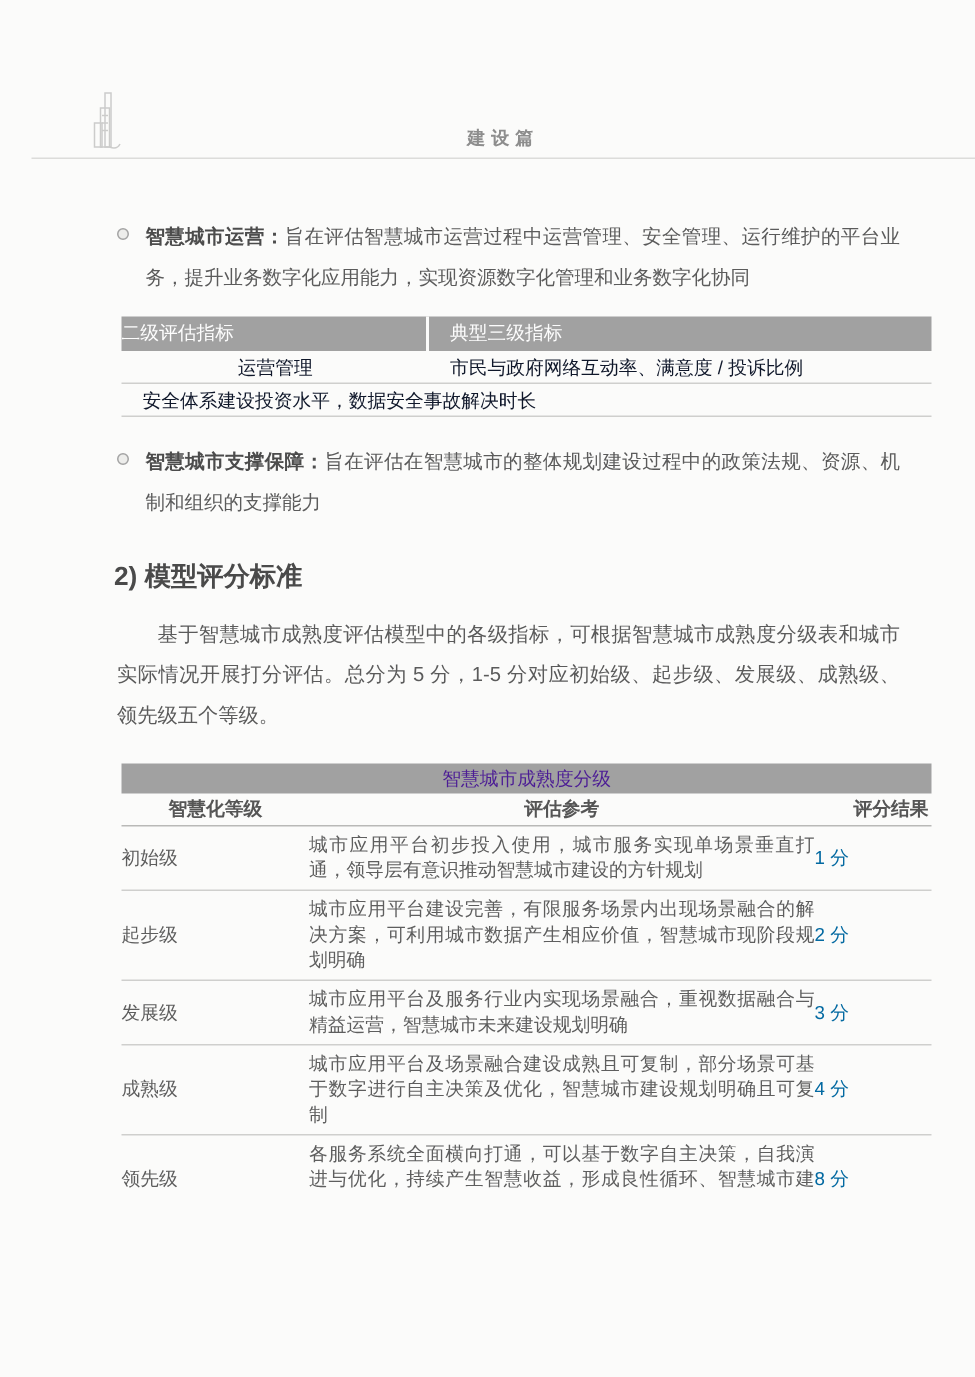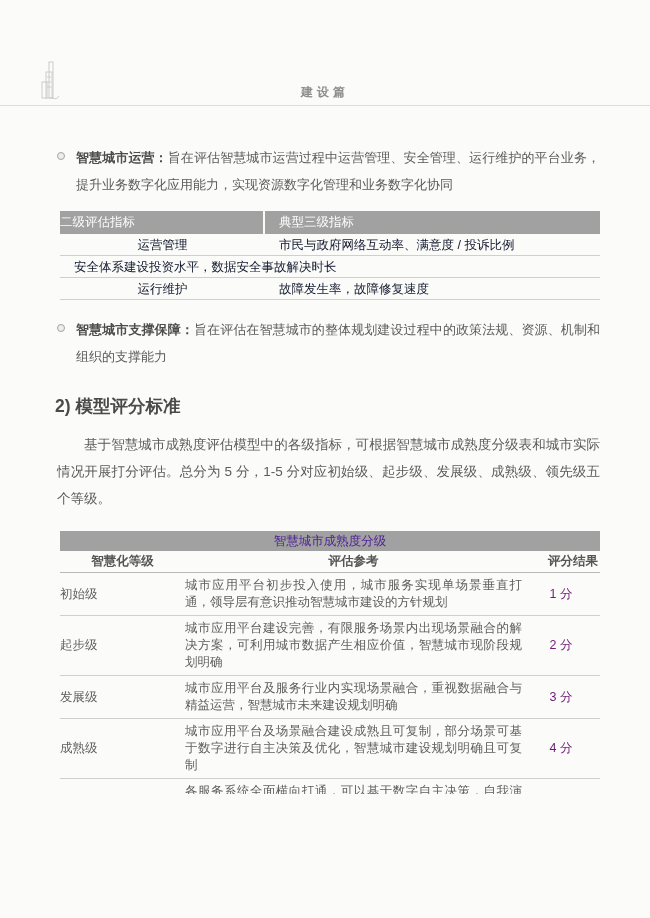--- a/index.html
+++ b/index.html
@@ -8,20 +8,21 @@
     font-family: "Liberation Sans", "DejaVu Sans", sans-serif;
     background: #fbfbfa;
     color: #585858;
   }
   .page {
     position: relative;
     width: 650px;
     height: 794px;
     background: #fbfbfa;
     overflow: hidden;
+    padding-left: 21px;
   }
 
   
   .hdr { position: relative; height: 105px; }
   .hdr .logo { position: absolute; left: 37px; top: 60px; }
   .hdr .chapter {
     position: absolute; left: 0; right: 0; top: 84px;
     text-align: center;
     font-size: 12px; letter-spacing: 4px; font-weight: bold;
     color: #8d8d8d;
@@ -56,21 +57,21 @@
   
   .t2 { margin: 19px 0 0 3px; width: 540px; font-size: 12.5px; }
   .t2-title { background: #a1a1a1; color: #4c1d95; height: 20px; line-height: 20px; text-align: center; }
   .t2-head { display: flex; align-items: center; height: 22px; border-bottom: 1px solid #b9b9b7; color: #555; font-weight: bold; }
   .t2-hl { width: 125px; text-align: center; }
   .t2-hr2 { flex: 1; text-align: center; }
   .t2-hs { width: 78px; text-align: right; padding-right: 2px; }
   .t2-row { display: flex; align-items: center; border-bottom: 1px solid #cfcfcd; padding: 4px 0; min-height: 36px; }
   .t2-level { width: 125px; text-align: left; color: #5e5e5e; }
   .t2-ref { flex: 1; line-height: 17px; text-align: justify; color: #5e5e5e; }
-  .t2-score { width: 78px; text-align: center; color: #701a75; }
+  .t2-score { width: 78px; text-align: left; color: #0369a1; }
 
   
   .pageno {
     position: absolute; left: 0; right: 0; top: 836px;
     text-align: center; font-size: 11.5px; color: #9e9e9e; letter-spacing: 1px;
   }
   .pfooter {
     position: absolute; right: 17px; top: 875px;
     display: flex; align-items: center; gap: 6px;
     color: #c6c6c4; font-size: 18px; letter-spacing: 1px;
@@ -110,24 +111,20 @@
       <div class="t1-head">
         <div class="t1-h1">二级评估指标</div>
         <div class="t1-h2">典型三级指标</div>
       </div>
       <div class="t1-row">
         <div class="t1-c1">运营管理</div>
         <div class="t1-c2">市民与政府网络互动率、满意度 / 投诉比例</div>
       </div>
       <div class="t1-row">
         <div class="t1-c2">安全体系建设投资水平，数据安全事故解决时长</div>
-      </div>
-      <div class="t1-row">
-        <div class="t1-c1">运行维护</div>
-        <div class="t1-c2">故障发生率，故障修复速度</div>
       </div>
     </div>
 
     <div class="bullet">
       <span class="ring"></span>
       <p><b>智慧城市支撑保障：</b><span>旨在评估在智慧城市的整体规划建设过程中的政策法规、资源、机制和组织的支撑能力</span></p>
     </div>
 
     <div class="sec-title">2) 模型评分标准</div>
     <p class="sec-para">基于智慧城市成熟度评估模型中的各级指标，可根据智慧城市成熟度分级表和城市实际情况开展打分评估。总分为 5 分，1-5 分对应初始级、起步级、发展级、成熟级、领先级五个等级。</p>

